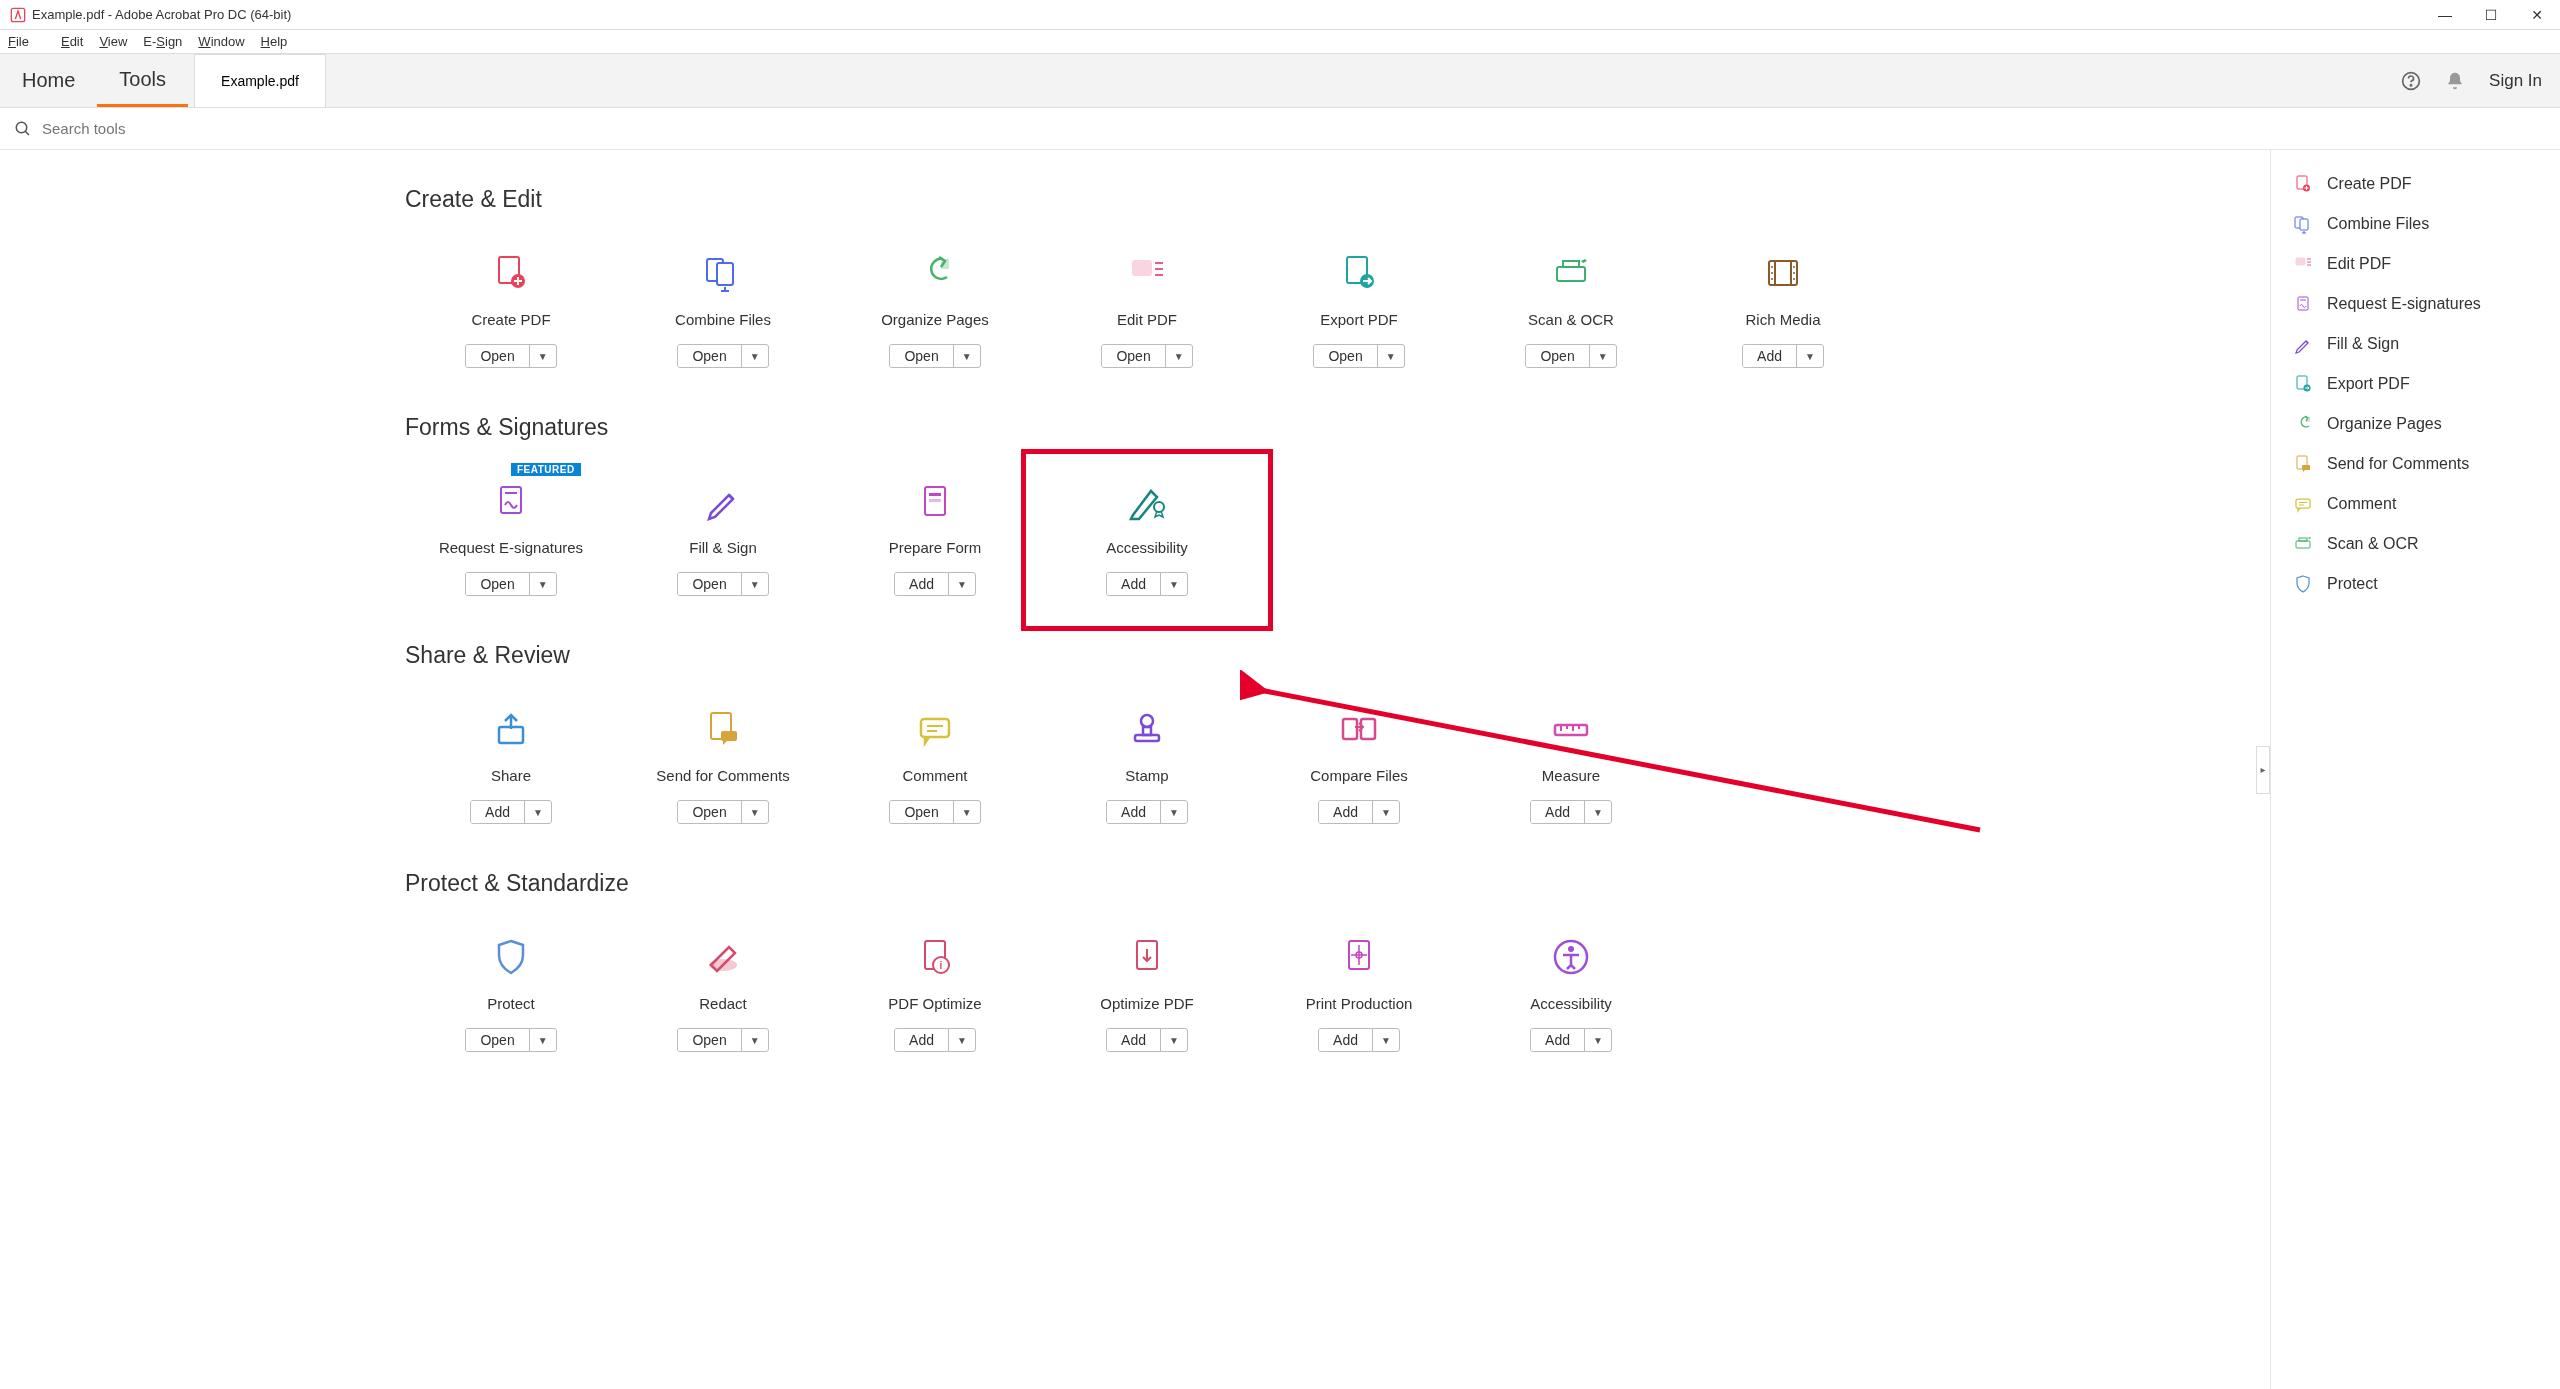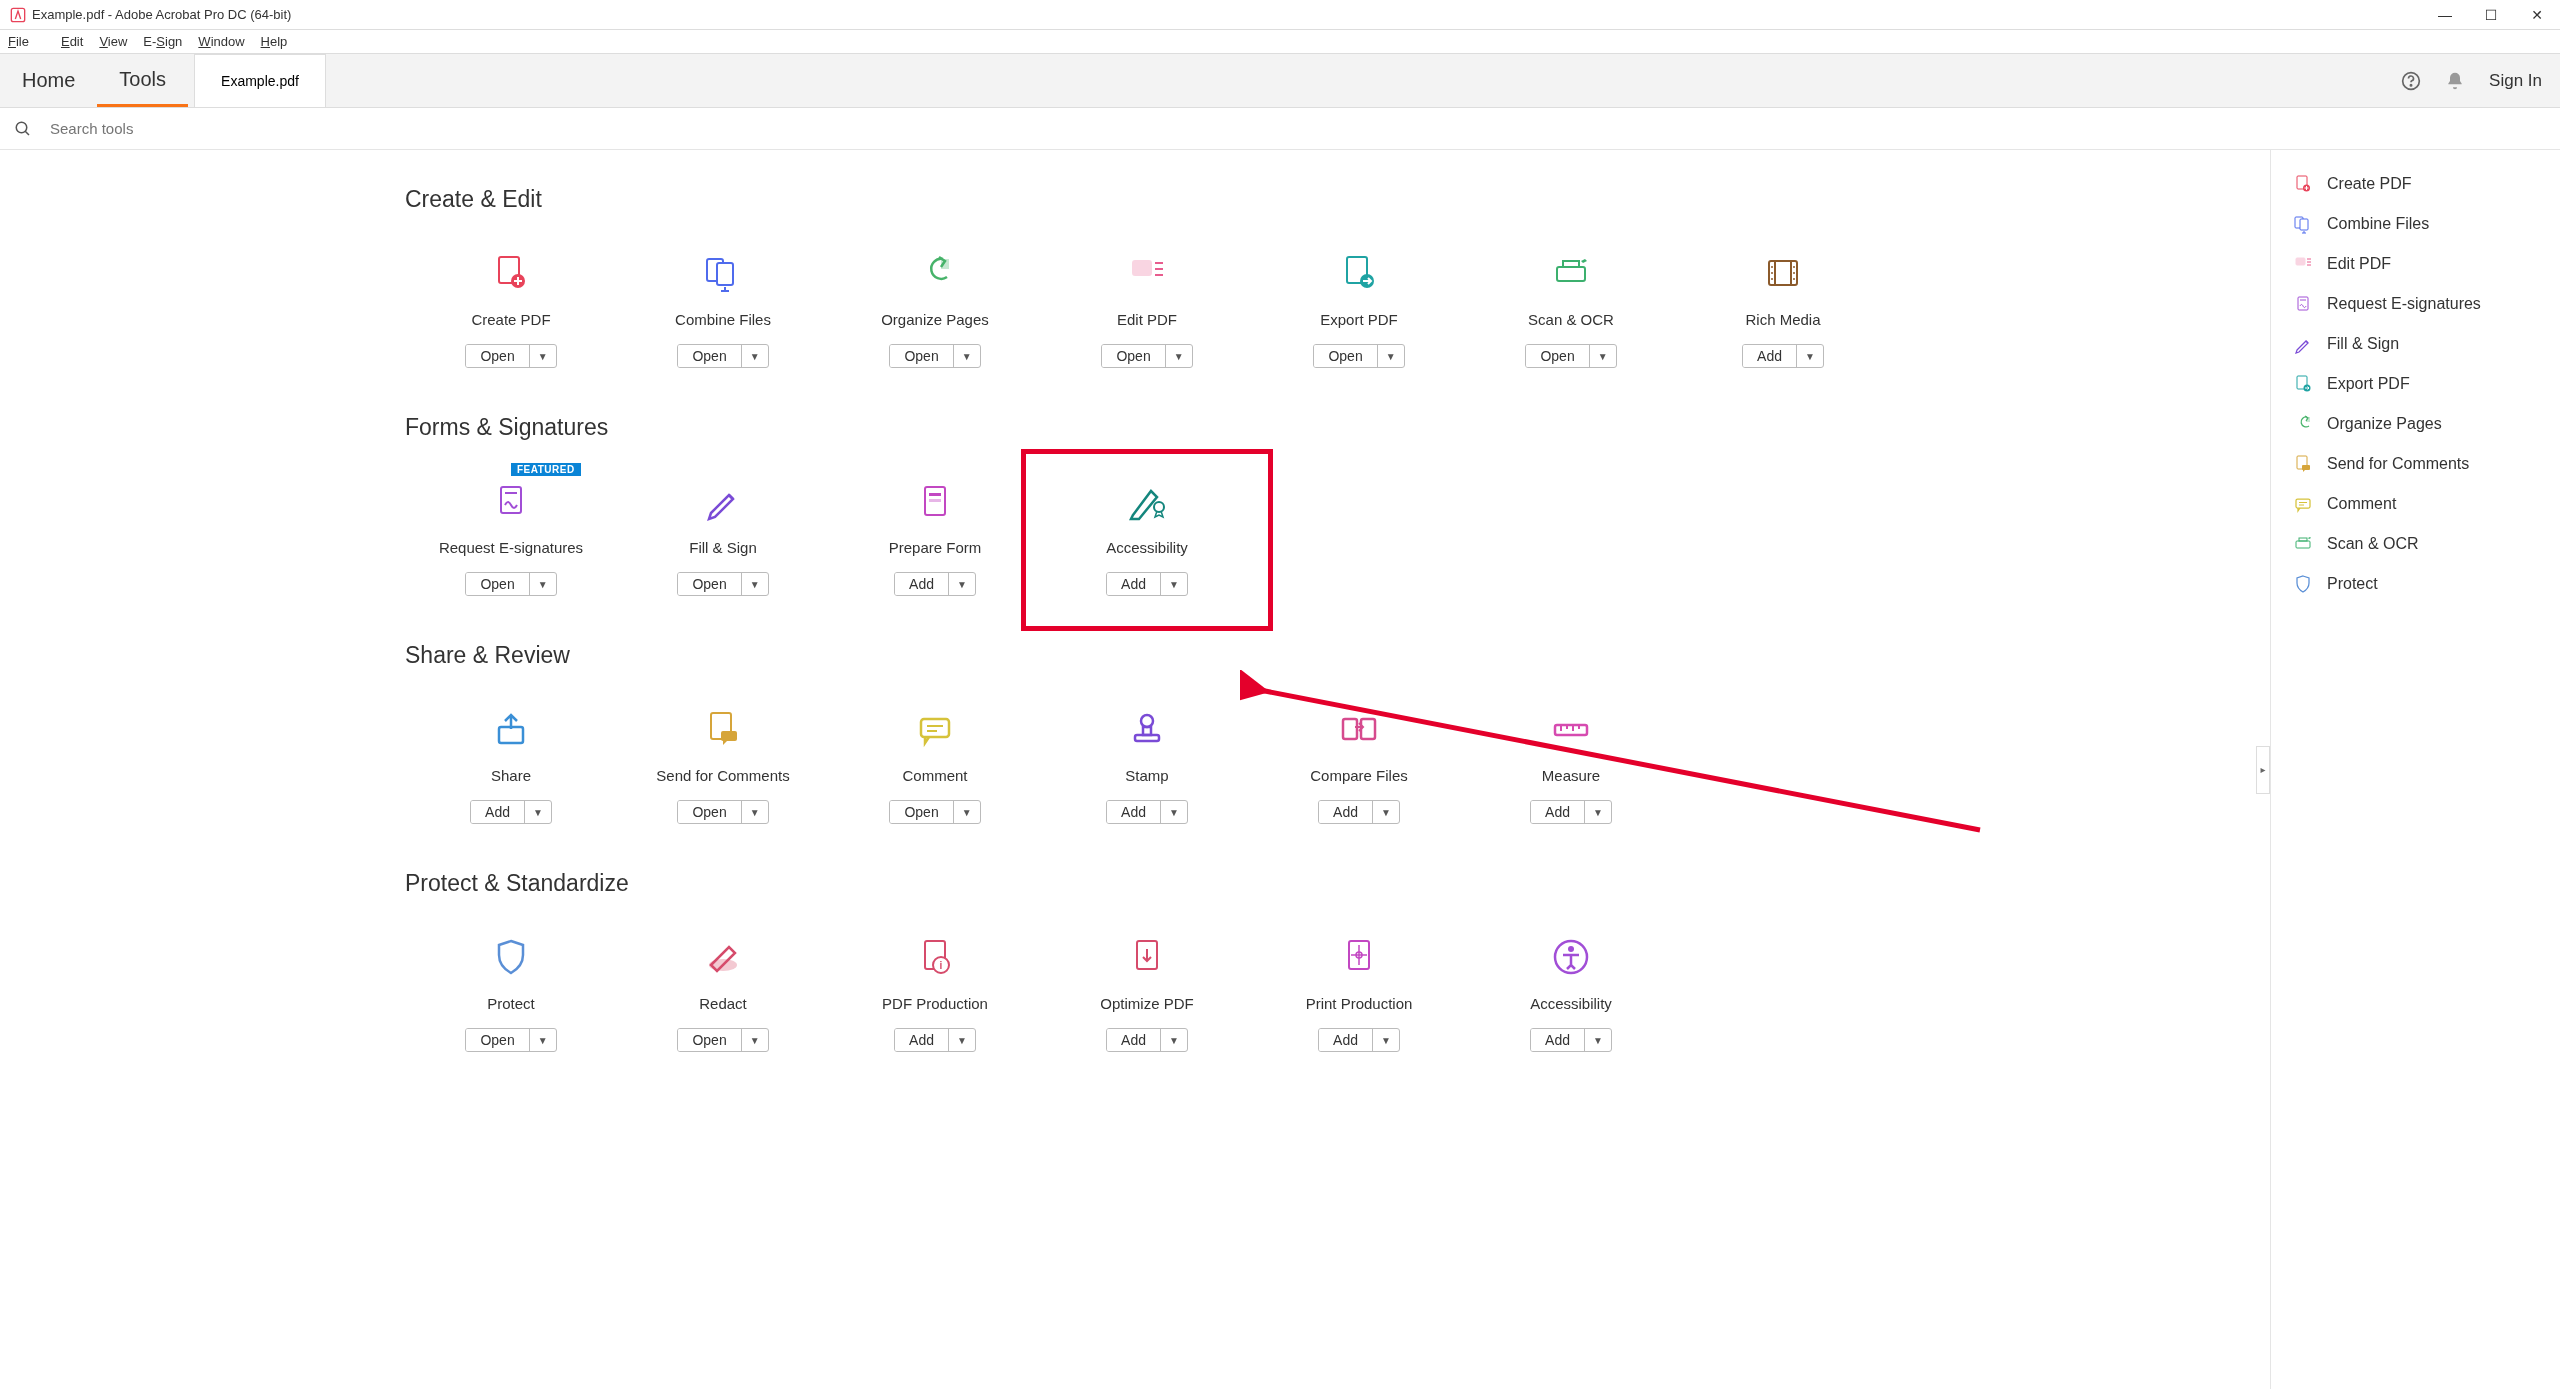--- a/index.html
+++ b/index.html
@@ -21,21 +21,21 @@
 .appheader .tab { height: 100%; display: flex; align-items: center; padding: 0 22px; font-size: 20px; color: #333; cursor: pointer; }
 .appheader .tab.active { border-bottom: 3px solid #f97316; font-weight: 500; }
 .appheader .doc-tab { height: 100%; display: flex; align-items: center; padding: 0 26px; font-size: 14px; background: #fff; border: 1px solid #ddd; border-bottom: none; margin-left: 6px; }
 .appheader .right { position: absolute; right: 18px; display: flex; align-items: flex-end; gap: 24px; }
 .appheader .right .icon { width: 20px; height: 20px; display: flex; align-items: center; justify-content: center; color: #666; }
 .appheader .right .signin { font-size: 17px; color: #333; }
 
 
 .searchbar { height: 42px; display: flex; align-items: center; padding: 0 14px; border-bottom: 1px solid #e5e5e5; }
 .searchbar svg { width: 18px; height: 18px; color: #555; margin-right: 10px; }
-.searchbar input { border: none; outline: none; font-size: 15px; width: 300px; color: #14532d; background: transparent; margin-left: 8px; }
+.searchbar input { border: none; outline: none; font-size: 15px; width: 300px; color: #14532d; background: transparent; }
 
 
 .main { display: flex; height: calc(100% - 150px); position: relative; }
 .content { flex: 1; overflow-y: scroll; padding: 36px 0 0 405px; position: relative; }
 .content::-webkit-scrollbar { width: 16px; }
 .content::-webkit-scrollbar-thumb { background: #c1c1c1; }
 .content::-webkit-scrollbar-track { background: #f5f5f5; }
 
 .section-title { font-size: 23px; font-weight: 400; color: #333; margin-bottom: 28px; }
 
@@ -405,21 +405,21 @@
             </div>
           </div>
           <div class="tool-card">
             <div class="icon-box">
               <svg viewBox="0 0 40 40">
                 <rect x="10" y="4" width="20" height="28" rx="2" fill="none" stroke="#d64b6b" stroke-width="2"></rect>
                 <circle cx="26" cy="28" r="8" fill="#fff" stroke="#d64b6b" stroke-width="2"></circle>
                 <text x="26" y="32" font-size="10" text-anchor="middle" fill="#d64b6b" font-weight="bold">i</text>
               </svg>
             </div>
-            <div class="label">PDF Production</div>
+            <div class="label">PDF Optimize</div>
             <div class="btn-group">
               <div class="btn-main">Add</div>
               <div class="btn-caret">▼</div>
             </div>
           </div>
           <div class="tool-card">
             <div class="icon-box">
               <svg viewBox="0 0 40 40">
                 <rect x="10" y="4" width="20" height="28" rx="2" fill="none" stroke="#d64b6b" stroke-width="2"></rect>
                 <path d="M20 12v12M16 20l4 4 4-4" fill="none" stroke="#d64b6b" stroke-width="2"></path>

